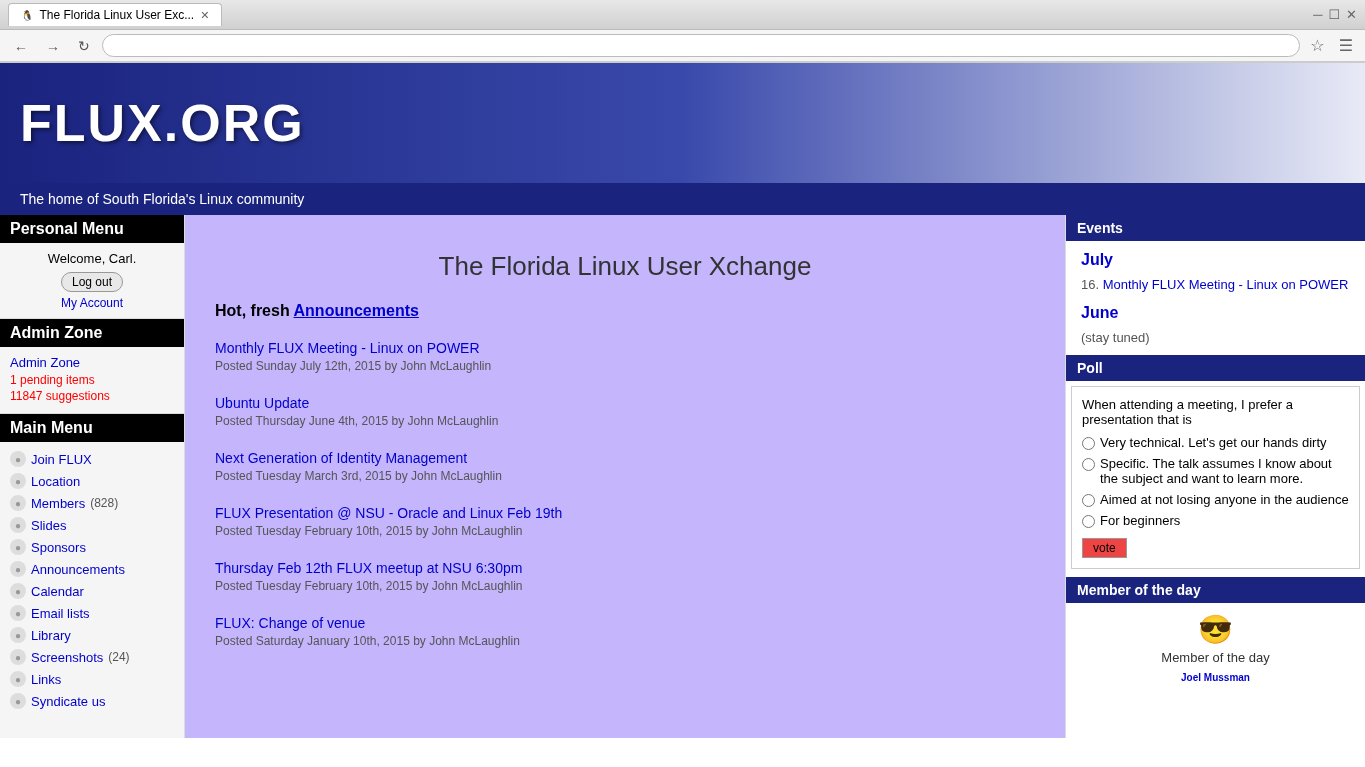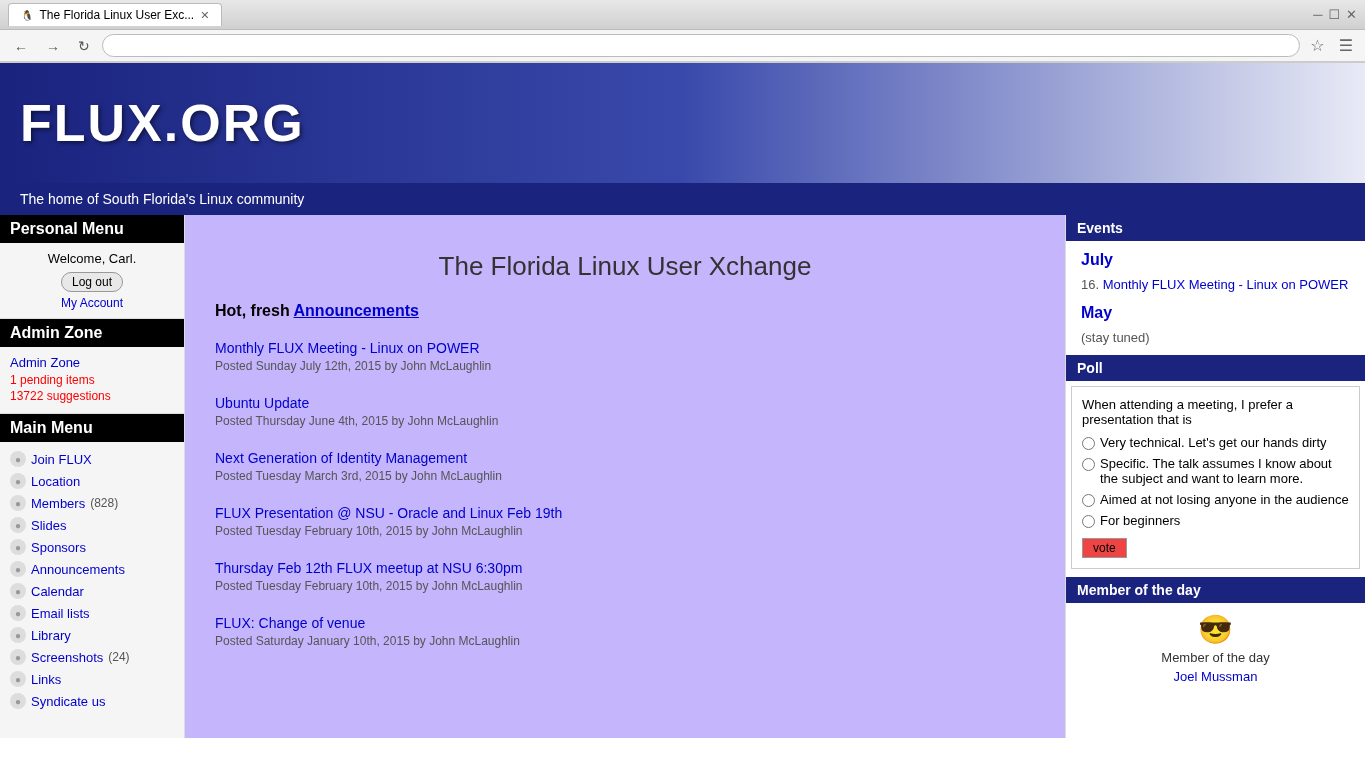--- a/index.html
+++ b/index.html
@@ -286,21 +286,22 @@
 
     .member-day-content {
       padding: 10px 15px;
       text-align: center;
     }
     .member-emoji { font-size: 28px; margin-bottom: 4px; }
     .member-day-text { font-size: 13px; color: #333; margin-bottom: 4px; }
     .member-day-link {
       color: #00c;
       text-decoration: none;
-      font-size: 13px;
+      font-size: 10px;
+      font-weight: bold;
     }
   </style>
 </head>
 <body>
 
 <div class="browser-chrome">
   <div class="browser-titlebar">
     <div class="tab">
       <span class="tab-favicon">🐧</span>
       <span>The Florida Linux User Exc...</span>
@@ -335,21 +336,21 @@
       <div class="personal-menu-content">
         <div class="welcome-text">Welcome, Carl.</div>
         <button class="logout-btn">Log out</button>
         <a class="my-account-link" href="#">My Account</a>
       </div>
 
       <div class="sidebar-section-title">Admin Zone</div>
       <div class="admin-zone-content">
         <a class="admin-zone-link" href="#">Admin Zone</a>
         <a class="pending-link" href="#">1 pending items</a>
-        <a class="pending-link" href="#">13722 suggestions</a>
+        <a class="pending-link" href="#">11847 suggestions</a>
       </div>
 
       <div class="sidebar-section-title">Main Menu</div>
       <div class="main-menu-content">
 
         <div id="menu-items-container">
             <div class="menu-item">
     <span class="menu-bullet">●</span>
     <a class="menu-link" href="#">Join FLUX</a>
 
@@ -447,21 +448,21 @@
     </div>
 
     <div class="right-sidebar">
       <div class="right-section-title">Events</div>
       <div class="events-content">
         <a class="events-month" href="#">July</a>
         <div class="event-item">
           <span class="event-number">16. </span>
           <a class="event-link" href="#">Monthly FLUX Meeting - Linux on POWER</a>
         </div>
-        <a class="events-month" href="#" style="margin-top:12px;">May</a>
+        <a class="events-month" href="#" style="margin-top:12px;">June</a>
         <div class="stay-tuned">(stay tuned)</div>
       </div>
 
       <div class="right-section-title">Poll</div>
       <div class="poll-content">
         <div class="poll-question">When attending a meeting, I prefer a presentation that is</div>
         <div id="poll-options-container">
             <div class="poll-option">
     <input type="radio" name="poll" class="poll-radio" style="">
     <span>Very technical. Let's get our hands dirty</span>

